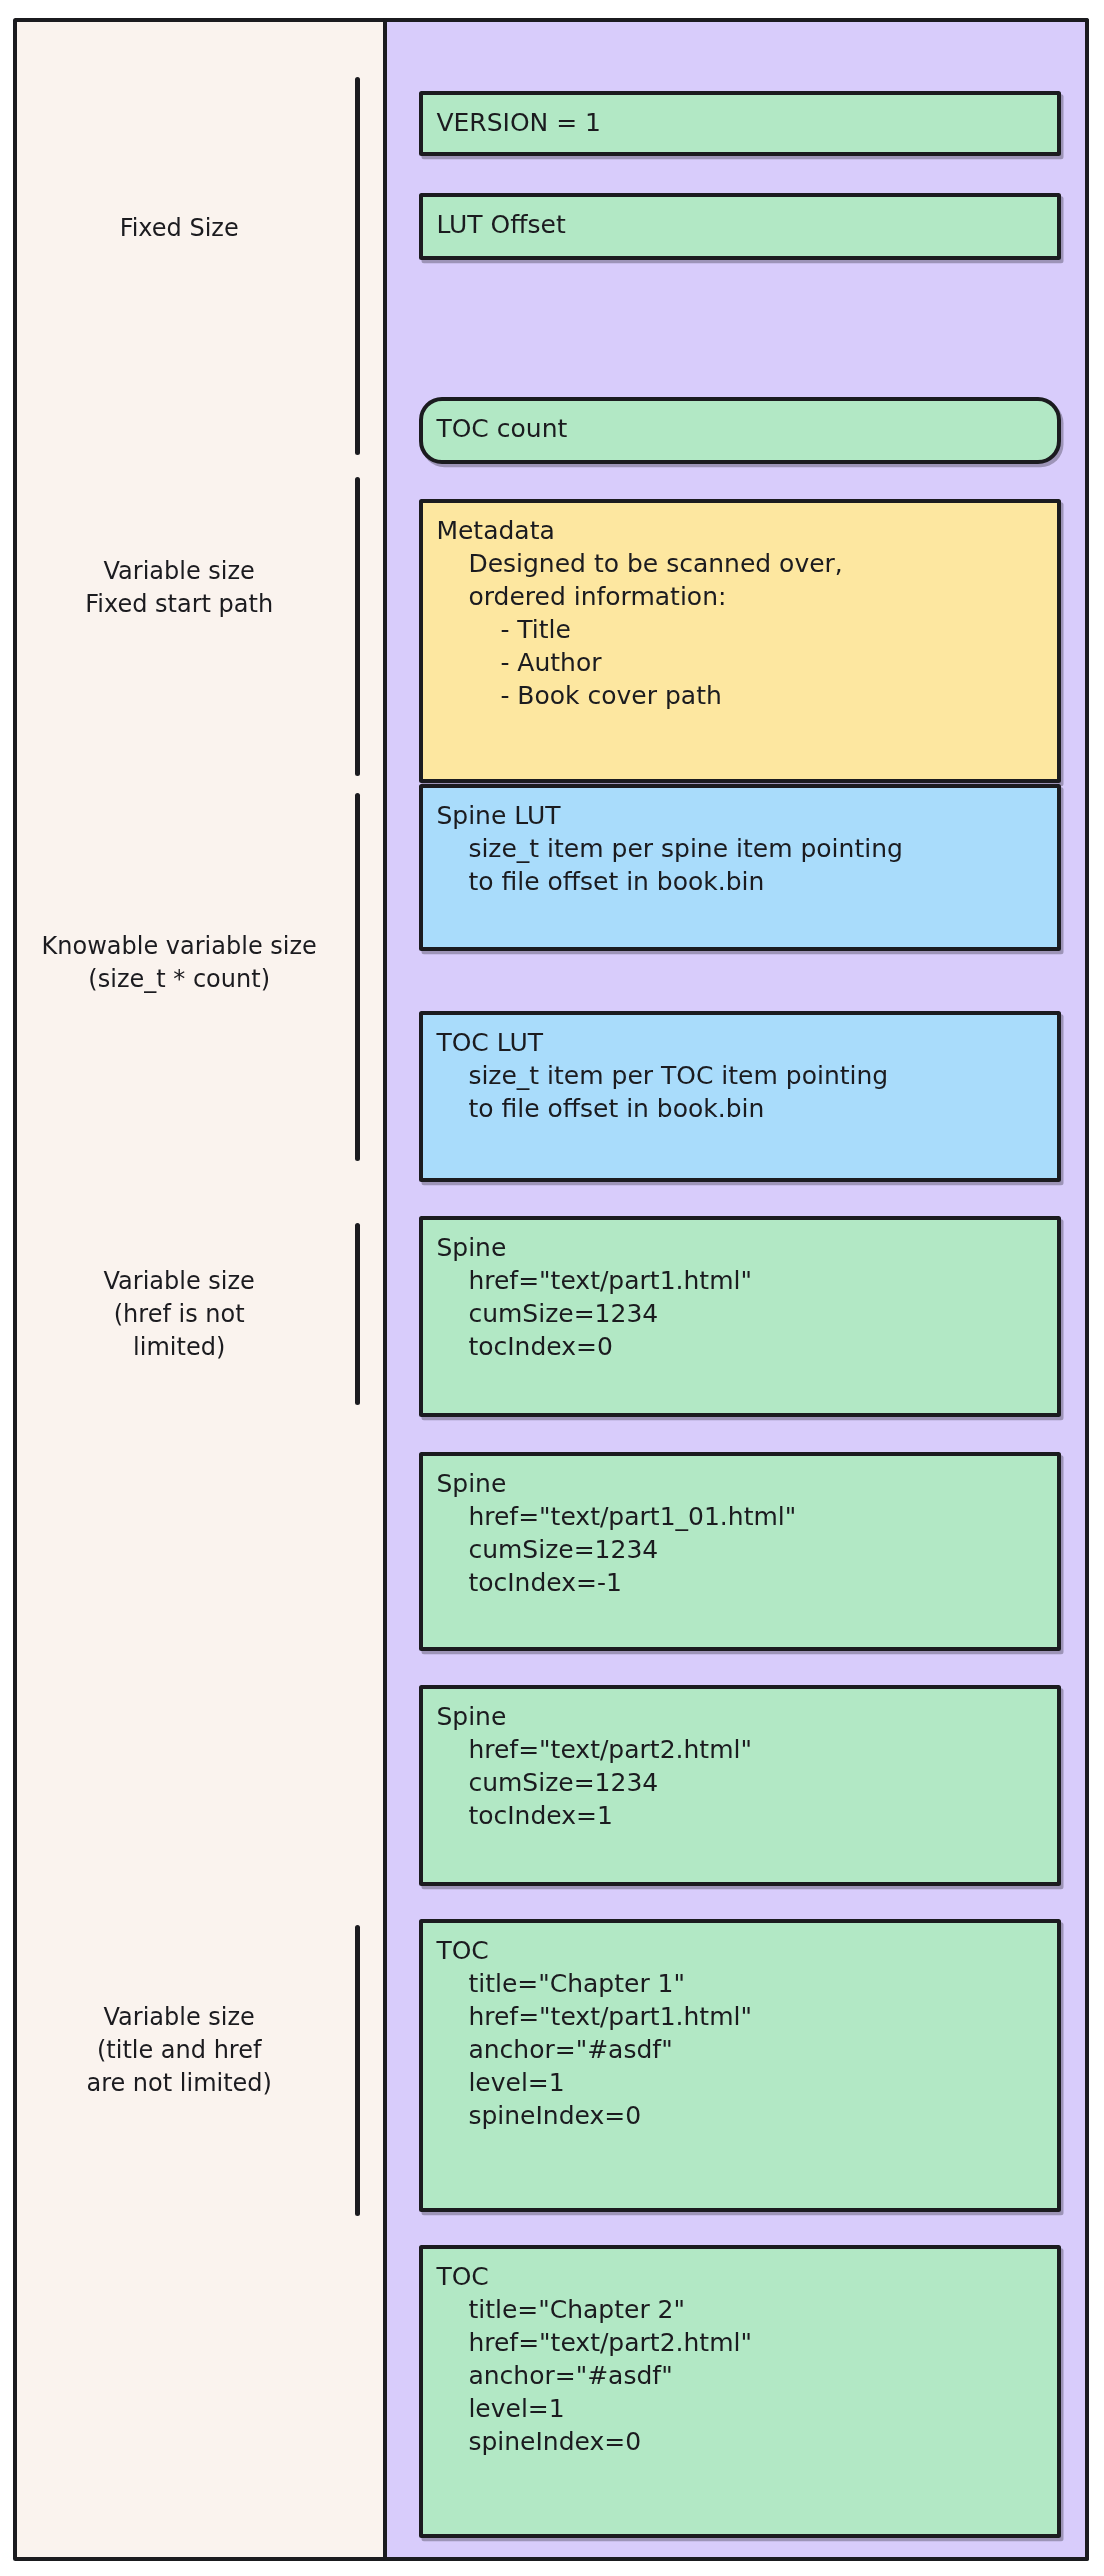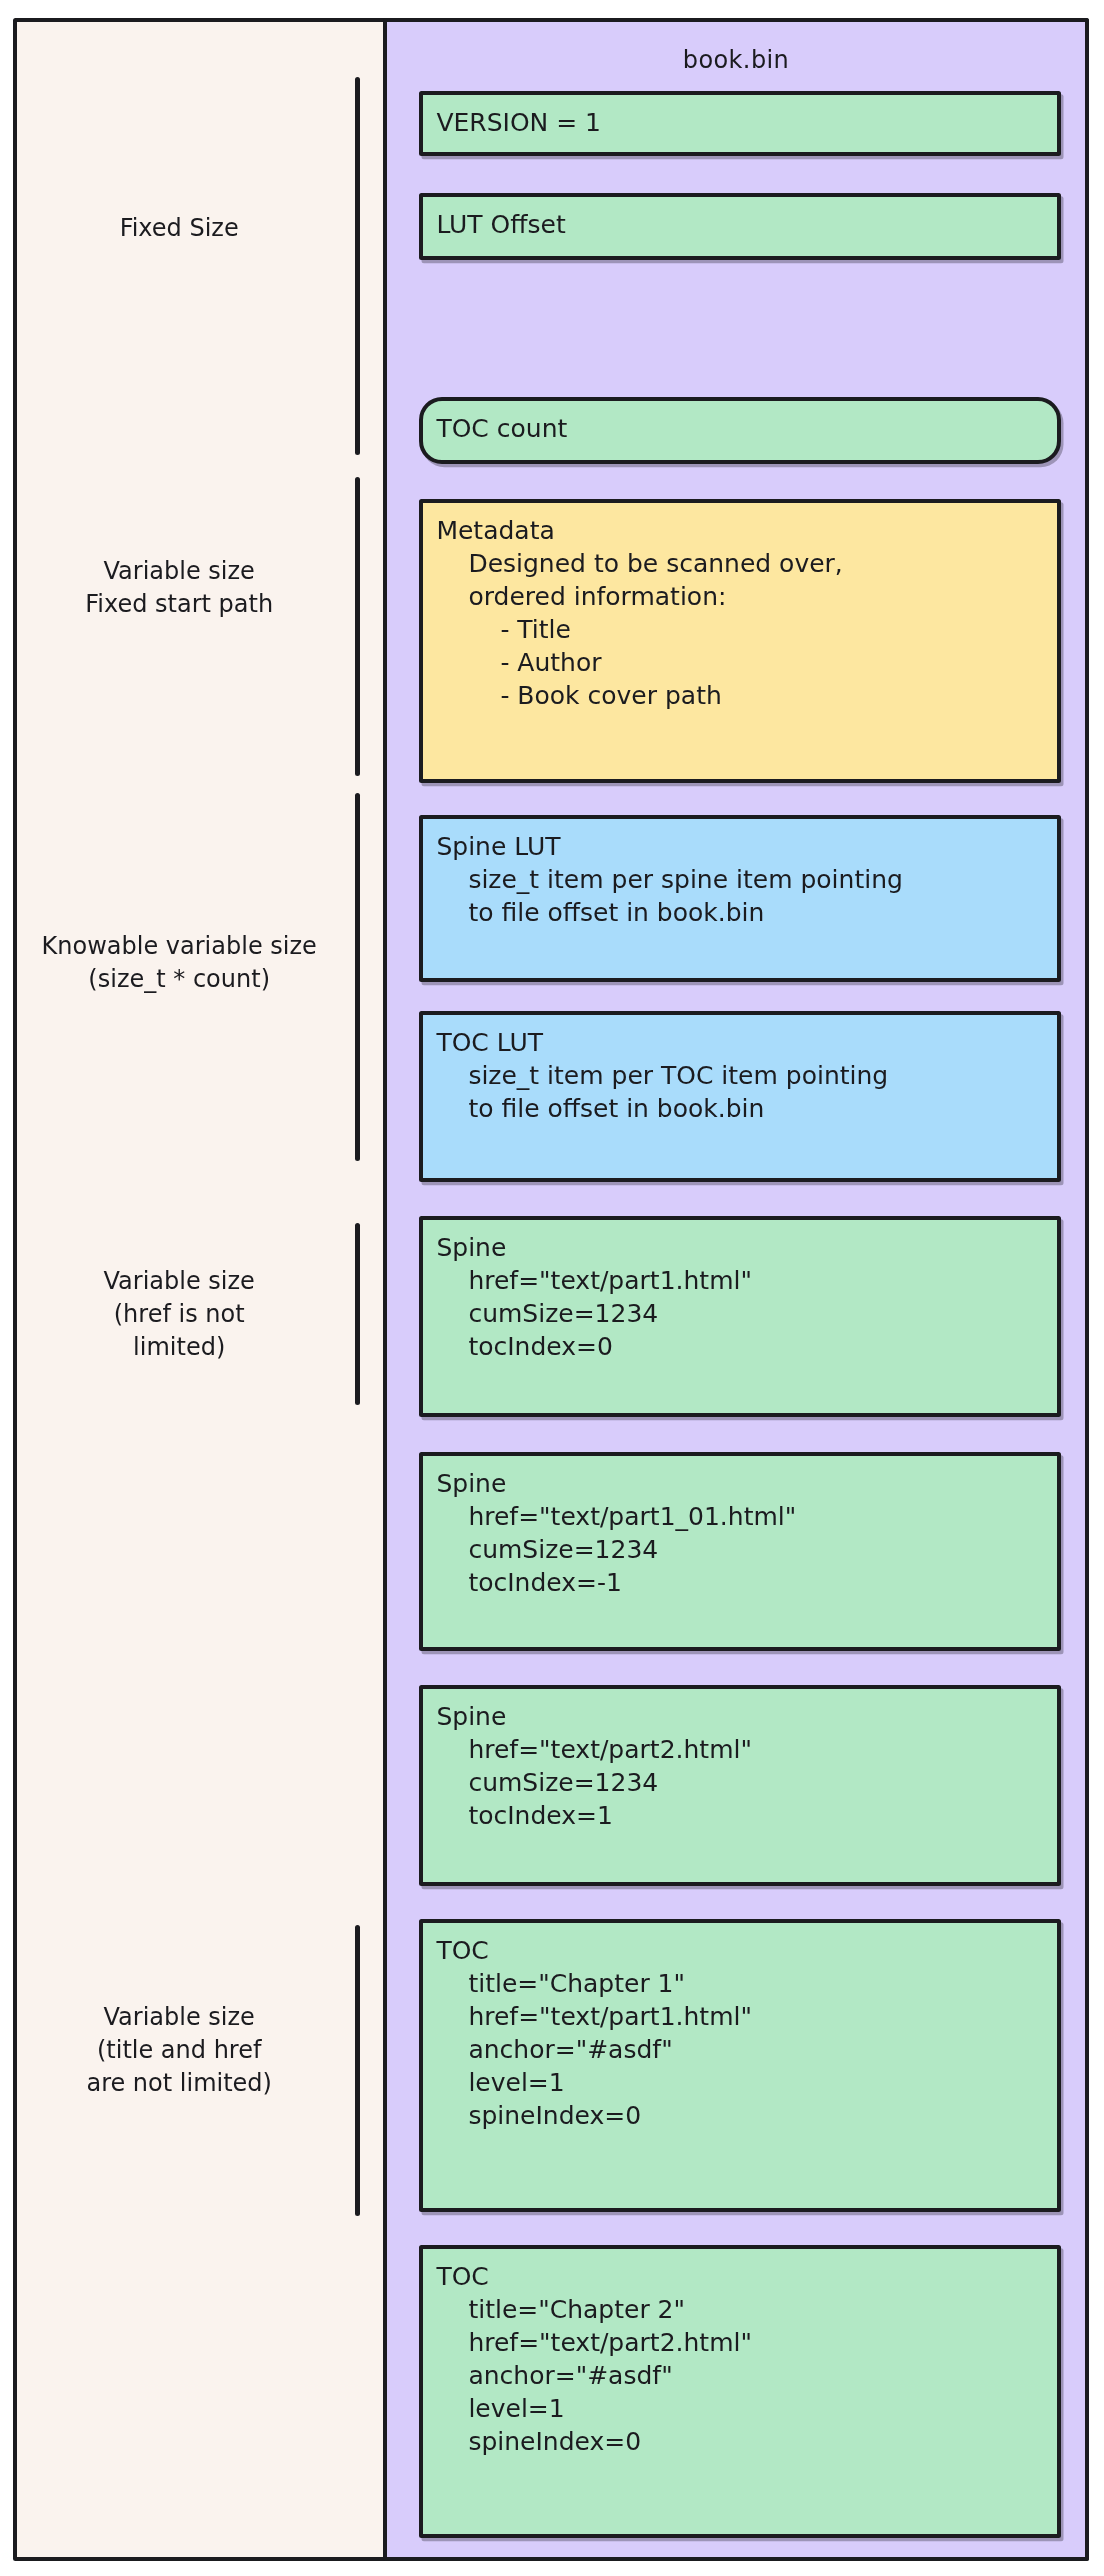--- a/index.html
+++ b/index.html
@@ -132,21 +132,20 @@
   </div>
 
   <div class="group-label" style="top:2001px;">
     <span class="lbl-ln">Variable size</span>
     <span class="lbl-ln">(title and href</span>
     <span class="lbl-ln">are not limited)</span>
   </div>
 
   <div class="file-column">
 
-    <div class="file-title">book.bin</div>
 
     <div class="block green" style="top:69px; height:65px;">
       <div class="ln">VERSION = 1</div>
     </div>
 
     <div class="block green" style="top:171px; height:67px;">
       <div class="ln">LUT Offset</div>
     </div>
 
 
@@ -156,21 +155,21 @@
 
     <div class="block yellow" style="top:477px; height:284px;">
       <div class="ln">Metadata</div>
       <div class="ln indent1">Designed to be scanned over,</div>
       <div class="ln" style="padding-left:32px;">ordered information:</div>
       <div class="ln indent2">- Title</div>
       <div class="ln indent2">- Author</div>
       <div class="ln indent2">- Book cover path</div>
     </div>
 
-    <div class="block blue" style="top:793px; height:167px;">
+    <div class="block blue" style="top:762px; height:167px;">
       <div class="ln">Spine LUT</div>
       <div class="ln indent1">size_t item per spine item pointing</div>
       <div class="ln indent1">to file offset in book.bin</div>
     </div>
 
     <div class="block blue" style="top:989px; height:171px;">
       <div class="ln">TOC LUT</div>
       <div class="ln indent1">size_t item per TOC item pointing</div>
       <div class="ln indent1">to file offset in book.bin</div>
     </div>

